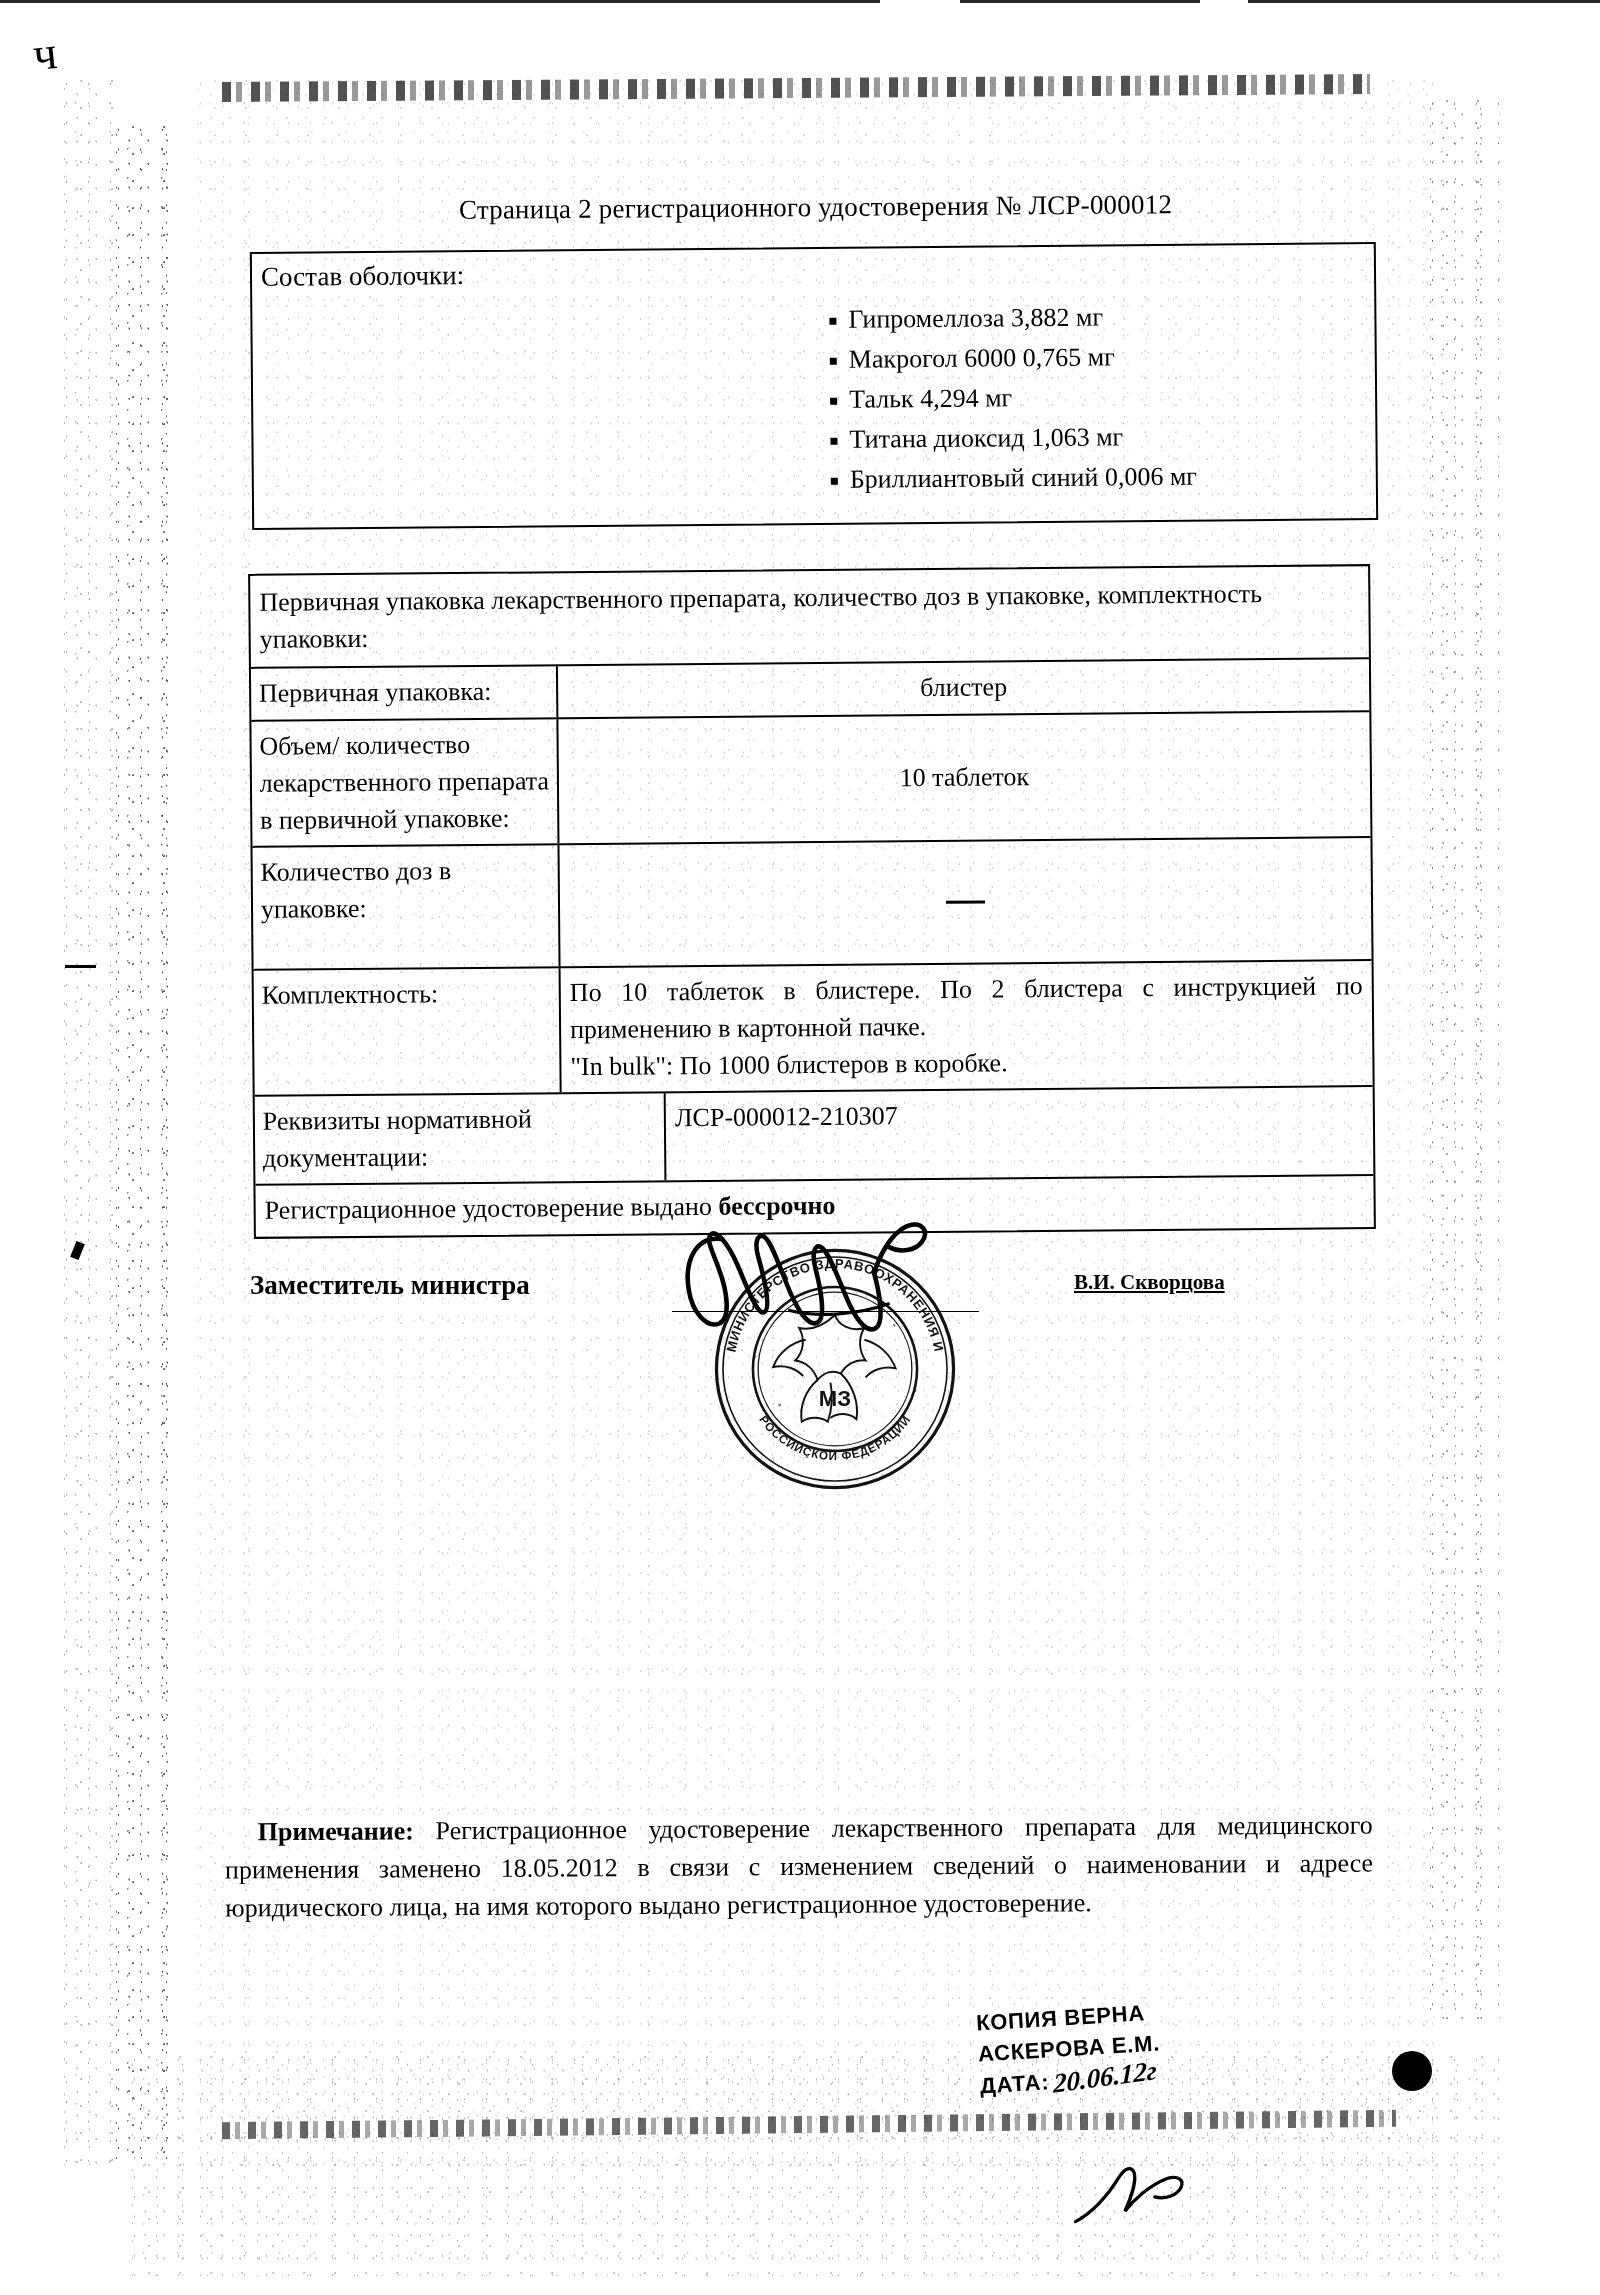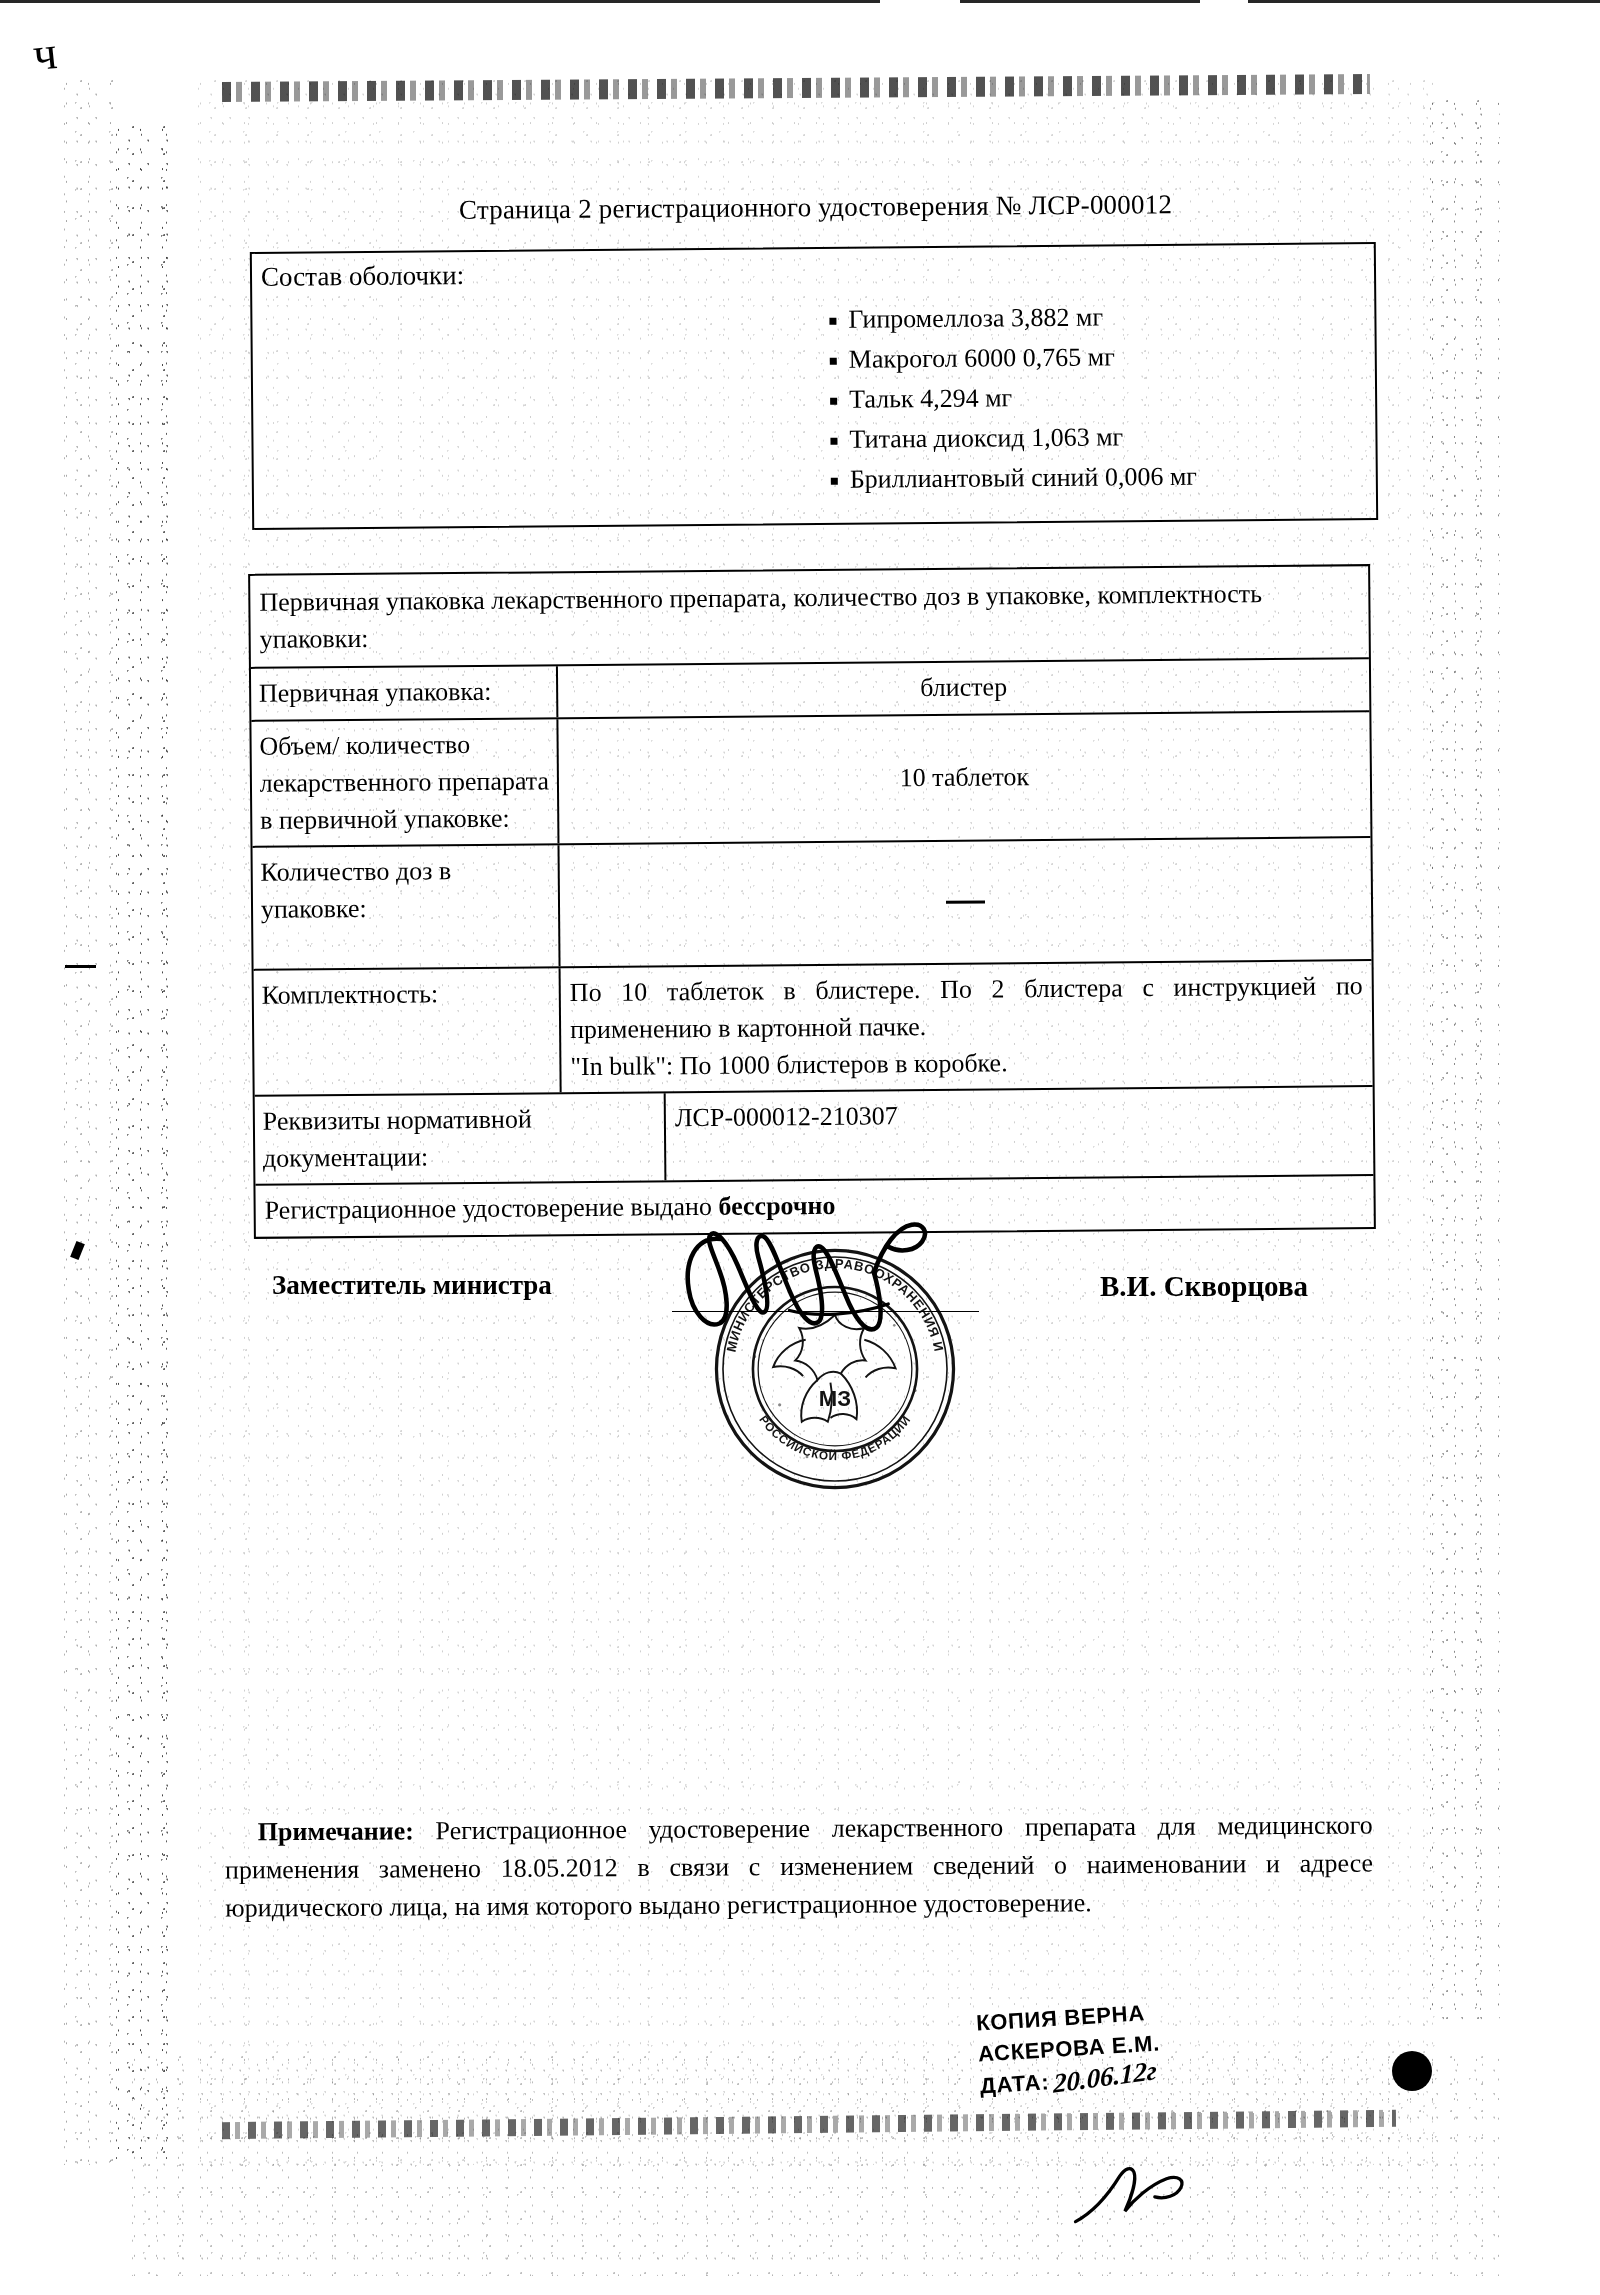--- a/index.html
+++ b/index.html
@@ -180,31 +180,32 @@
   .b2-lastline {
     font-size: 26px;
     line-height: 37px;
     padding: 6.5px 9px 7.8px 9px;
   }
   .b2-lastline b { font-weight: bold; }
 
   
   .sig-left {
     position: absolute;
-    left: 272px;
+    left: 250px;
     top: 1270px;
     font-size: 27px;
     font-weight: bold;
   }
   .sig-right {
     position: absolute;
-    left: 1100px;
+    left: 1074px;
     top: 1270px;
-    font-size: 29px;
+    font-size: 21px;
     font-weight: bold;
+    text-decoration: underline;
   }
   .sig-rule {
     position: absolute;
     left: 672px;
     top: 1311px;
     width: 307px;
     height: 1.3px;
     background: #000;
   }
   .signature {

